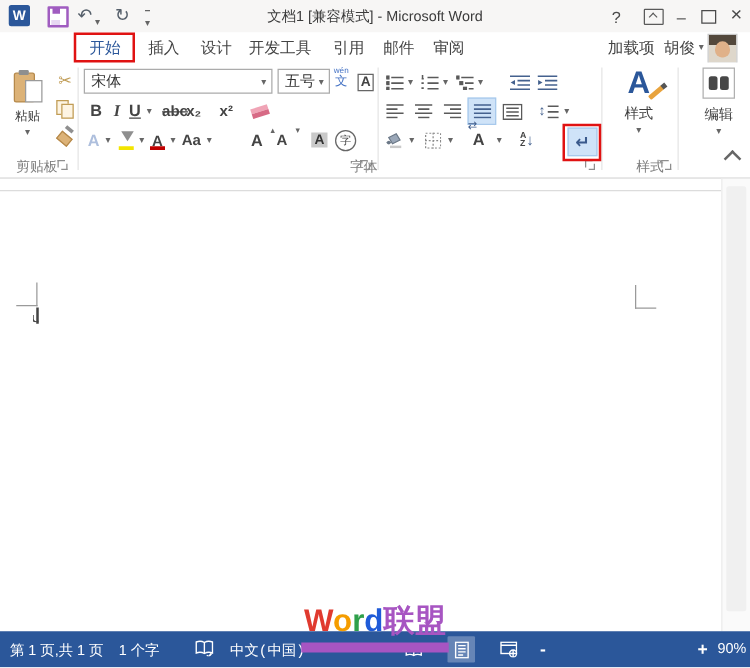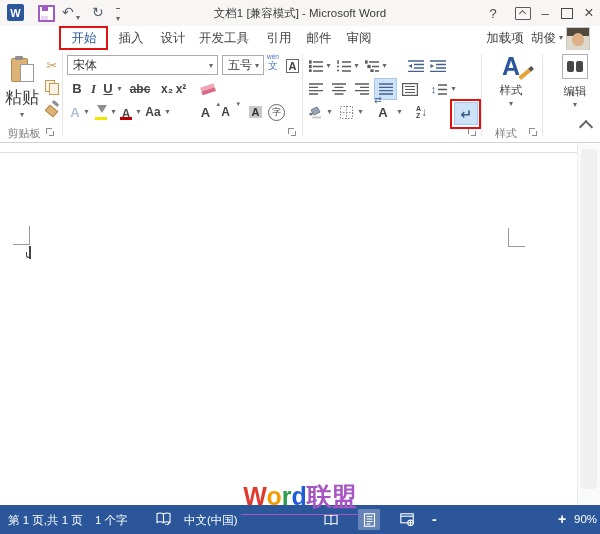--- a/index.html
+++ b/index.html
@@ -30,21 +30,21 @@
   .rtab.active{color:#2b579a;}
   .annot{position:absolute;border:2px solid #e01212;pointer-events:none;z-index:40;}
   .user-name{position:absolute;top:0;height:24px;display:flex;align-items:center;gap:3px;font-size:12.5px;color:#444;cursor:pointer;}
   .avatar{position:absolute;left:566px;top:1px;width:22px;height:22px;border:1px solid #c9c9c9;cursor:pointer;overflow:hidden;
           background:linear-gradient(#53483c 0 38%,#ded7cb 38%);}
   .avatar::after{content:"";position:absolute;left:5px;top:5px;width:12px;height:13px;border-radius:50% 50% 45% 45%;background:#e0b189;}
 
   
   .ribbon{position:absolute;left:0;top:50px;width:600px;height:92px;background:#fff;border-bottom:1px solid #d2d2d2;}
   .gsep{position:absolute;top:4px;width:1px;height:82px;background:#e5e5e5;}
-  .glabel{position:absolute;top:76px;font-size:11px;color:#7d7d7d;text-align:center;}
+  .glabel{position:absolute;top:76px;font-size:11px;color:#7d7d7d;text-align:right;}
   .launcher{position:absolute;top:78px;width:10px;height:10px;cursor:pointer;}
   .launcher::before{content:"";position:absolute;left:0;top:0;width:5px;height:5px;border-left:1px solid #8e8e8e;border-top:1px solid #8e8e8e;}
   .launcher::after{content:"";position:absolute;left:3px;top:3px;width:4px;height:4px;border-right:1.5px solid #8e8e8e;border-bottom:1.5px solid #8e8e8e;}
   .rbtn{position:absolute;display:flex;align-items:center;justify-content:center;cursor:pointer;border:1px solid transparent;}
   .rbtn.sel{background:#cfe3f8;border-color:#a8c9ec;}
   .caret{font-size:8px;color:#666;line-height:8px;}
   .combo{position:absolute;height:20px;background:#fff;border:1px solid #ababab;font-size:12px;color:#333;
          display:flex;align-items:center;padding-left:5px;box-sizing:border-box;cursor:pointer;}
   .combo .caret{position:absolute;right:4px;top:6px;}
   .txtico{font-weight:bold;color:#444;}
@@ -84,21 +84,21 @@
   
   .doc{position:absolute;left:0;top:143px;width:600px;height:362px;background:#fff;}
   .pageline{position:absolute;left:0;top:9px;width:577px;height:1px;background:#dcdcdc;}
   .cropL{position:absolute;left:13px;top:83px;width:16px;height:18px;border-right:1px solid #9a9a9a;border-bottom:1px solid #9a9a9a;}
   .cropR{position:absolute;left:508px;top:85px;width:16px;height:18px;border-left:1px solid #9a9a9a;border-bottom:1px solid #9a9a9a;}
   .caret-cursor{position:absolute;left:29px;top:103px;width:2px;height:13px;background:#444;}
   .caret-cursor::after{content:"";position:absolute;left:-3px;bottom:1px;width:4px;height:5px;border-left:1.5px solid #444;border-bottom:1.5px solid #444;border-radius:0 0 0 3px;}
   .vscroll{position:absolute;left:577px;top:0;width:23px;height:362px;background:#fafafa;border-left:1px solid #ececec;cursor:pointer;}
   .vscroll .thumb{position:absolute;left:3px;top:6px;width:16px;height:340px;background:#f0f0f0;border-radius:2px;}
   .wm-brand{position:absolute;left:0;top:337px;width:600px;text-align:center;font-size:25px;font-weight:bold;z-index:30;letter-spacing:0;}
-  .wm-brand .inner{display:inline-block;border-bottom:1px solid #1d4ed8;padding:0 2px 1px;}
+  .wm-brand .inner{display:inline-block;border-bottom:8px solid #1d4ed8;padding:0 2px 1px;}
 
   
   .statusbar{position:absolute;left:0;top:505px;width:600px;height:29px;background:#2b579a;color:#fff;font-size:11.5px;}
   .sb-item{position:absolute;top:8px;cursor:pointer;white-space:nowrap;}
   .viewbtn{position:absolute;top:4px;width:22px;height:21px;display:flex;align-items:center;justify-content:center;cursor:pointer;border-radius:1px;}
   .viewbtn.sel{background:rgba(255,255,255,0.28);}
 
   svg{display:block;}
 </style>
 </head>
@@ -147,21 +147,21 @@
     <div class="gsep" style="left:302px;"></div>
     <div class="gsep" style="left:481px;"></div>
     <div class="gsep" style="left:542px;"></div>
 
     <div class="bigbtn" style="left:4px;top:3px;width:36px;height:70px;">
       <div class="clipico" style="margin-top:3px;">
         <span class="board"></span>
           <span class="clip"></span>
           <span class="page"></span>
       </div>
-      <span style="font-size:17px;margin-top:4px;">粘贴</span>
+      <span style="font-size:10px;margin-top:4px;">粘贴</span>
       <span class="caret" style="margin-top:2px;">▾</span>
     </div>
     <div class="rbtn" style="left:42px;top:5px;width:18px;height:18px;color:#c09c55;font-size:13px;">
       <span>✂</span>
     </div>
     <div class="rbtn" style="left:42px;top:27px;width:18px;height:18px;">
       <span class="goldcopy"></span>
     </div>
     <div class="rbtn" style="left:42px;top:49px;width:18px;height:18px;">
       <span class="brush"></span>
@@ -185,21 +185,21 @@
       <span class="boxA">A</span>
     </div>
 
     <div class="rbtn txtico" style="left:68px;top:28px;width:16px;height:19px;font-size:13px;">B</div>
     <div class="rbtn txtico" style="left:86px;top:28px;width:13px;height:19px;font-style:italic;font-family:'Liberation Serif',serif;font-size:13px;">I</div>
     <div class="rbtn txtico" style="left:100px;top:28px;width:14px;height:19px;text-decoration:underline;font-size:13px;">U</div>
     <div class="rbtn" style="left:114px;top:28px;width:9px;height:19px;">
         <span class="caret">▾</span>
       </div>
     <div class="rbtn txtico" style="left:126px;top:28px;width:26px;height:19px;text-decoration:line-through;font-size:12px;">abc</div>
-    <div class="rbtn txtico" style="left:158px;top:28px;width:16px;height:19px;font-size:12px;">x₂</div>
+    <div class="rbtn txtico" style="left:146px;top:28px;width:16px;height:19px;font-size:12px;">x₂</div>
     <div class="rbtn txtico" style="left:172px;top:28px;width:16px;height:19px;font-size:12px;">x²</div>
     <div class="rbtn" style="left:198px;top:28px;width:20px;height:19px;">
       <span class="eraser"></span>
     </div>
 
     <div class="rbtn" style="left:66px;top:51px;width:16px;height:20px;font-weight:bold;color:#aebfdd;font-size:13px;">A</div>
     <div class="rbtn" style="left:81px;top:51px;width:9px;height:20px;">
         <span class="caret">▾</span>
       </div>
     <div class="rbtn" style="left:91px;top:51px;width:18px;height:20px;">
@@ -231,20 +231,21 @@
     <div class="rbtn" style="left:216px;top:51px;width:17px;height:20px;">
       <span class="txtico" style="position:relative;font-size:12px;">A</span>
         <span class="supmark">▾</span>
     </div>
     <div class="rbtn" style="left:245px;top:51px;width:19px;height:20px;">
       <span class="shadeA" style="font-size:11px;">A</span>
     </div>
     <div class="rbtn" style="left:266px;top:51px;width:19px;height:20px;">
       <span class="circle-zi">字</span>
     </div>
+    <div class="glabel" style="left:64px;width:238px;">字体</div>
     <div class="launcher" style="left:288px;"></div>
 
     <div class="rbtn" style="left:306px;top:5px;width:17px;height:19px;">
       <svg width="14" height="12" viewBox="0 0 14 12">
           <g stroke="#5a5a5a" stroke-width="1.3">
             <rect x="0" y="1" width="2" height="2" fill="#5a5a5a"></rect>
             <rect x="0" y="5.5" width="2" height="2" fill="#5a5a5a"></rect>
             <rect x="0" y="10" width="2" height="2" fill="#5a5a5a"></rect>
             <path d="M4 2h10M4 6.5h10M4 11h10" fill="none"></path>
           </g>
@@ -423,21 +424,21 @@
     <div class="sb-item" style="left:95px;">1 个字</div>
     <div class="sb-item" style="left:156px;top:7px;">
       <svg width="15" height="13" viewBox="0 0 15 13">
           <g stroke="#fff" stroke-width="1.1" fill="none">
             <path d="M7.5 2 C5.5 0.8 3 0.8 1 1.6 V10.4 C3 9.6 5.5 9.6 7.5 10.8 C9.5 9.6 12 9.6 14 10.4 V1.6 C12 0.8 9.5 0.8 7.5 2 Z"></path>
             <path d="M7.5 2v8.8"></path>
             <path d="M9.5 12.2l1.4 1.3 2.3-2.8" stroke-width="1.3"></path>
           </g>
         </svg>
     </div>
-    <div class="sb-item" style="left:184px;">中文(中国)</div>
+    <div class="sb-item" style="left:184px;font-family:Liberation Mono, monospace;">中文(中国)</div>
 
     <div class="viewbtn" style="left:320px;">
       <svg width="14" height="12" viewBox="0 0 14 12">
           <g stroke="#fff" stroke-width="1.1" fill="none">
             <path d="M7 1.8 C5.2 0.8 3 0.8 1 1.5 V10 C3 9.3 5.2 9.3 7 10.3 C8.8 9.3 11 9.3 13 10 V1.5 C11 0.8 8.8 0.8 7 1.8 Z"></path>
             <path d="M7 1.8v8.5"></path>
           </g>
         </svg>
     </div>
     <div class="viewbtn sel" style="left:358px;">

